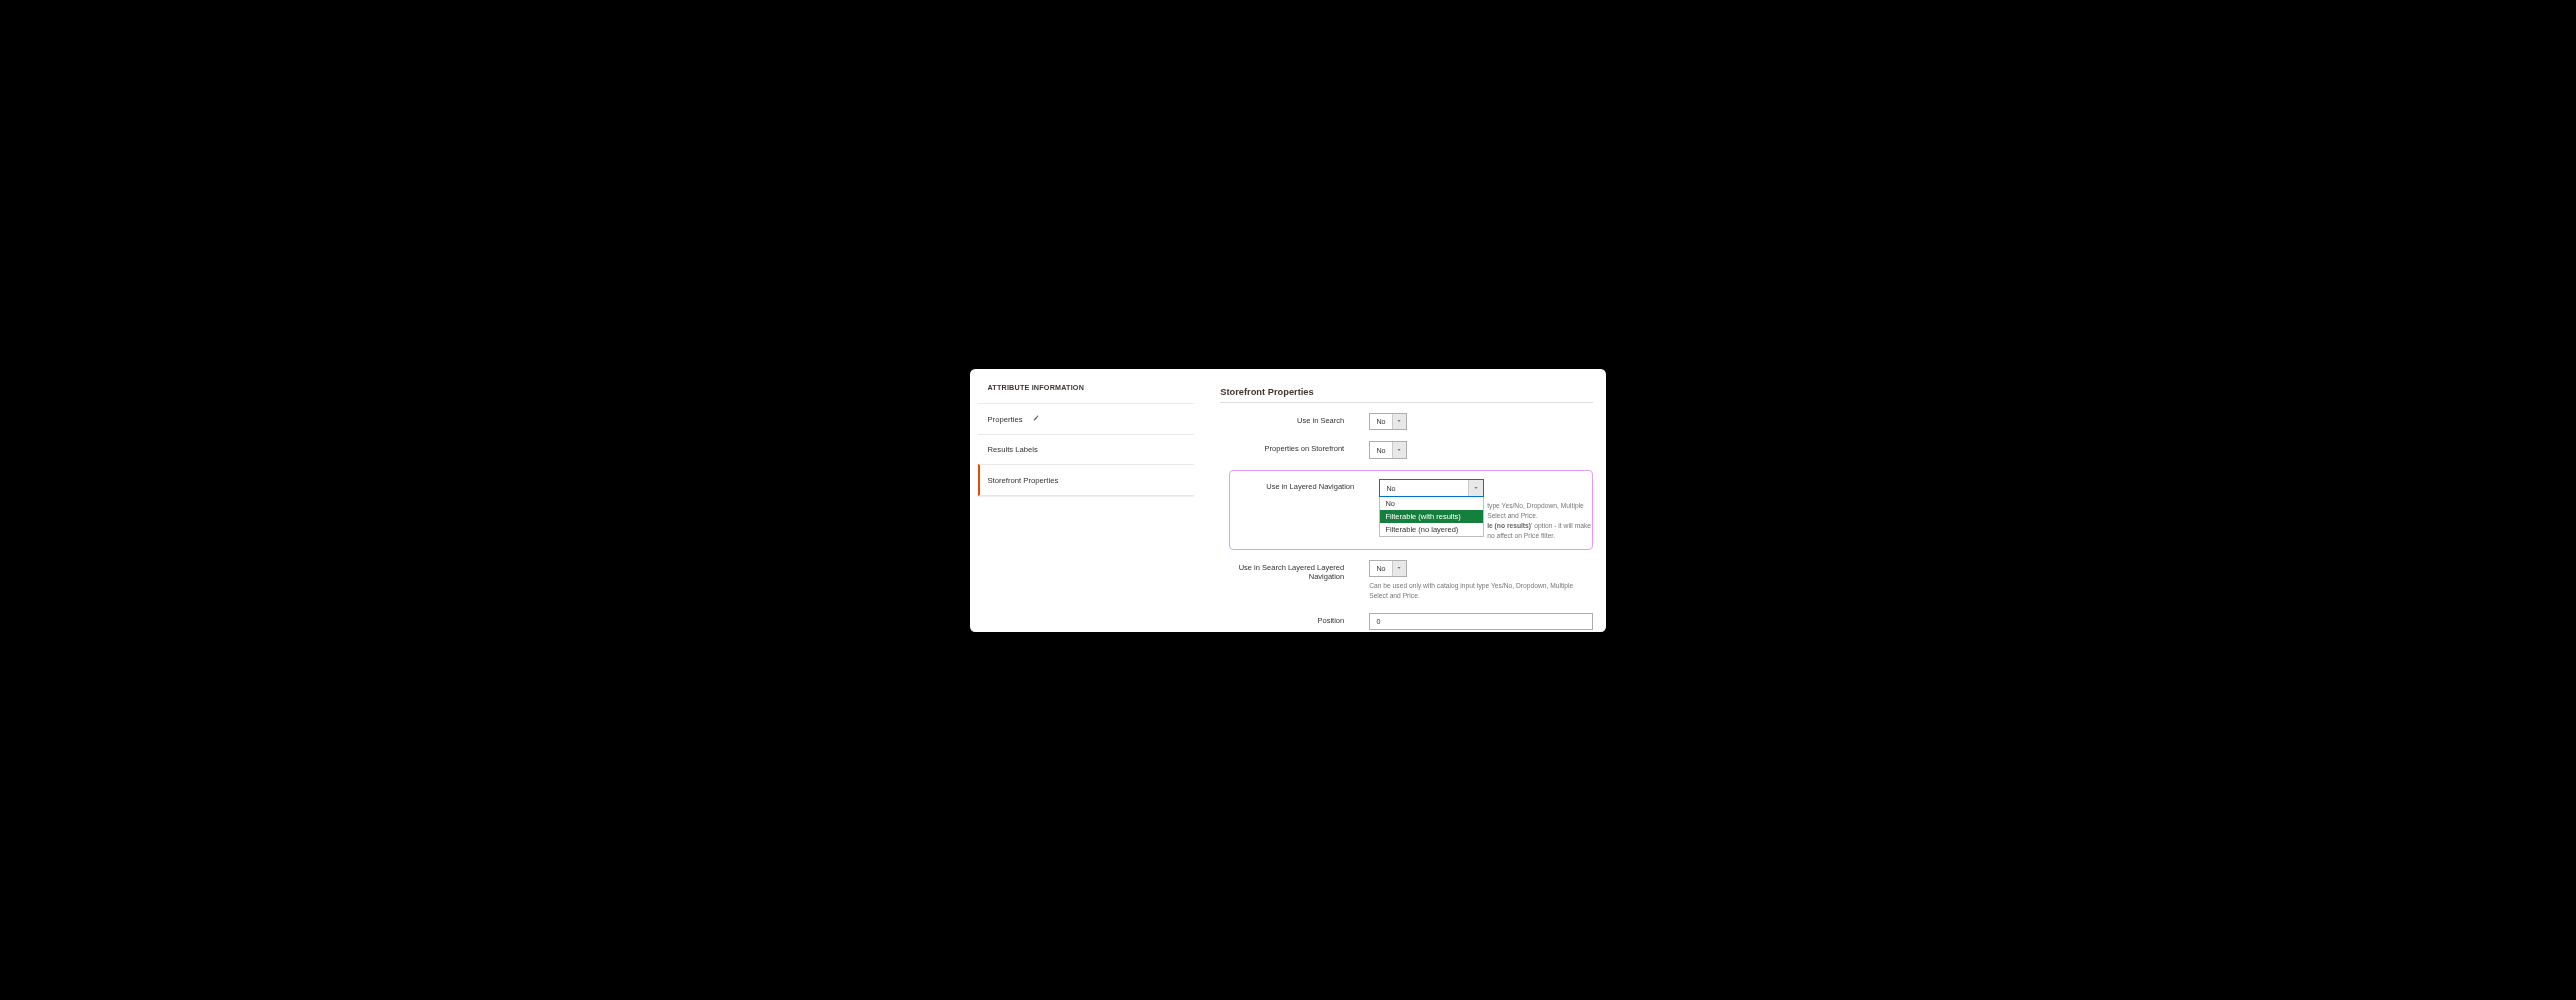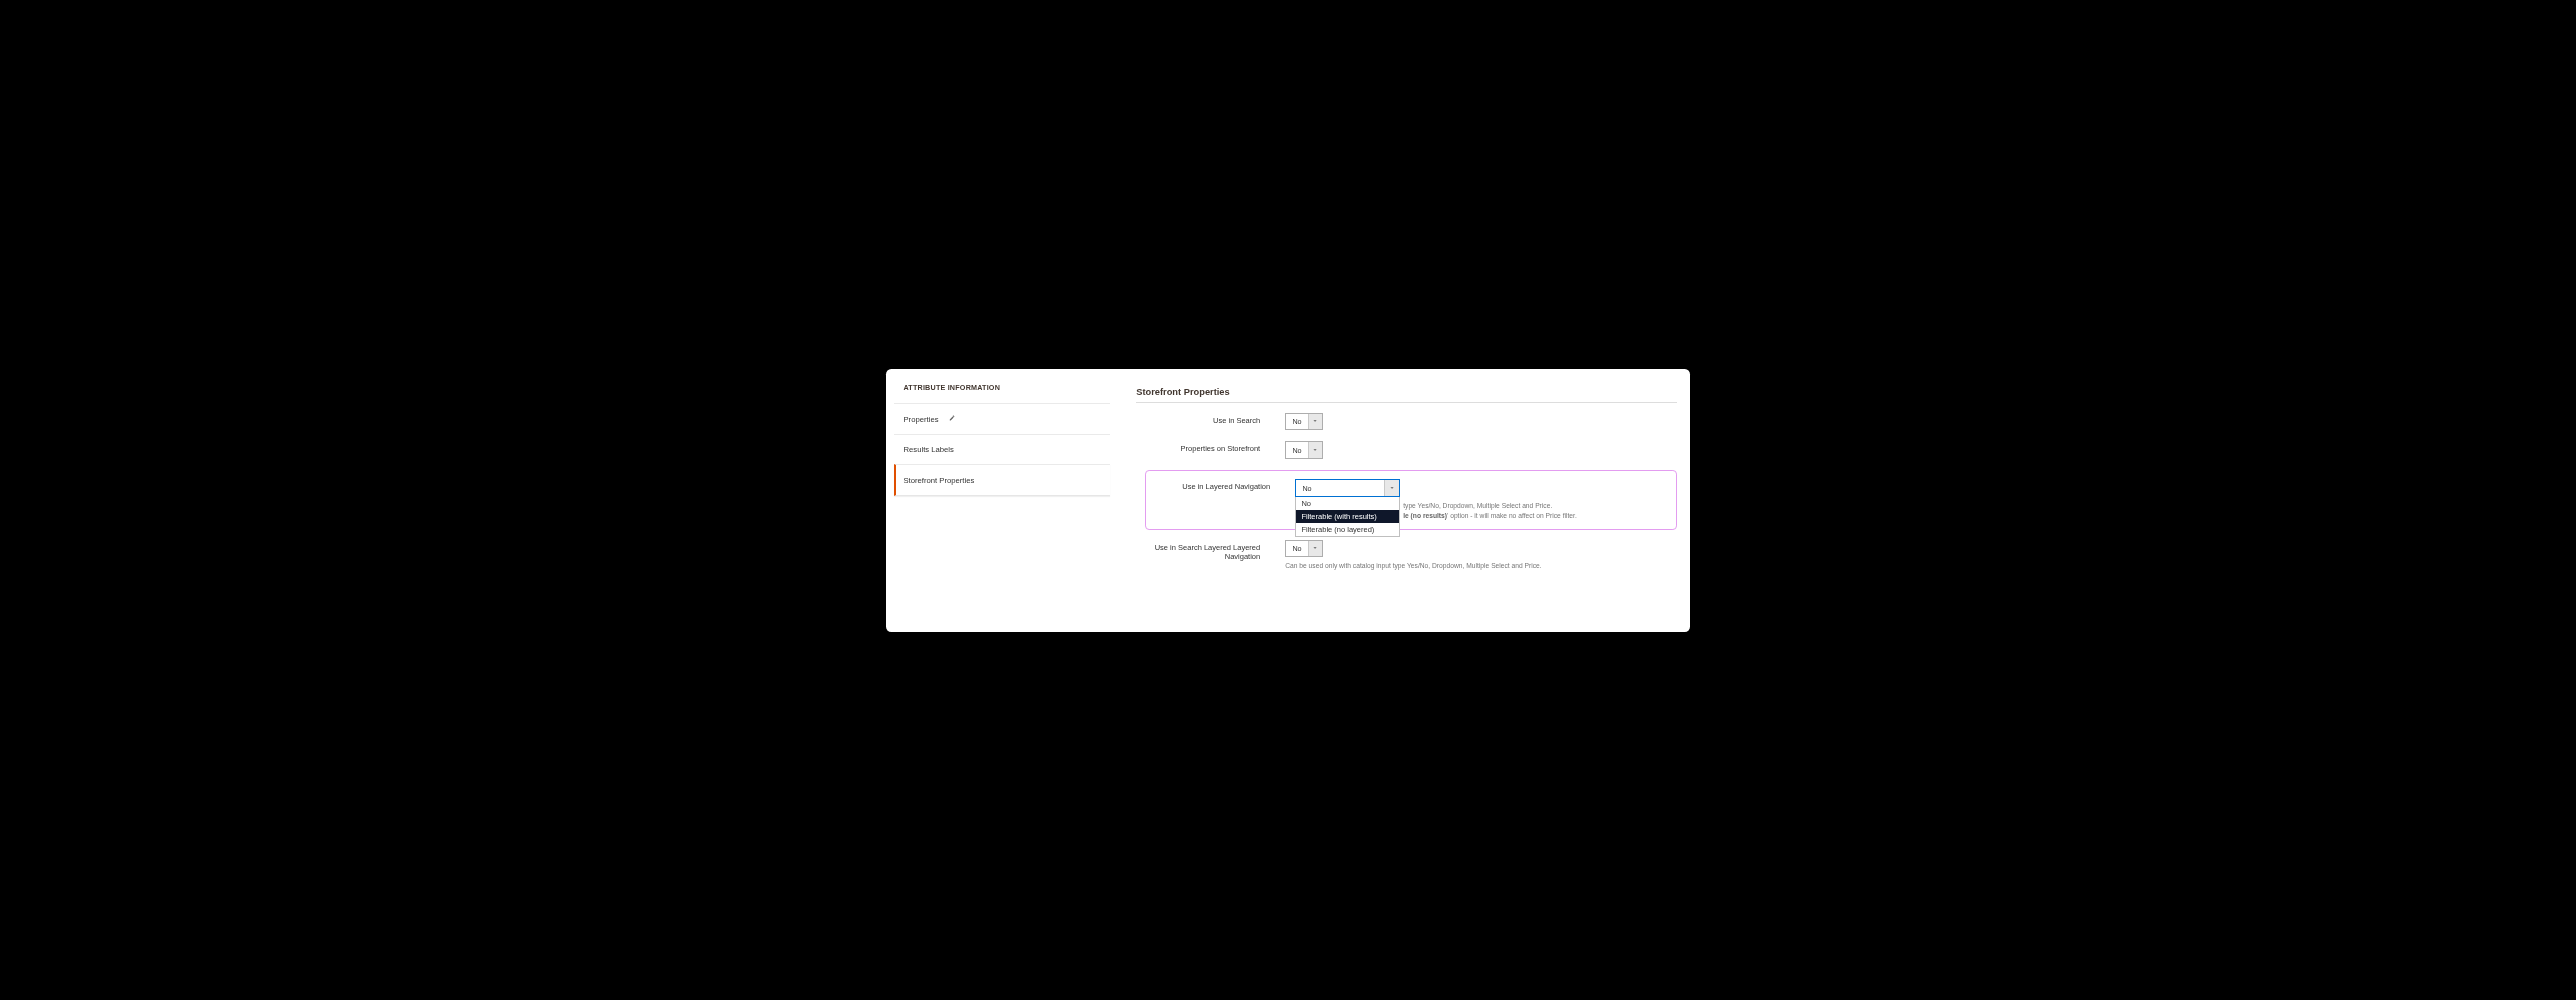--- a/index.html
+++ b/index.html
@@ -8,21 +8,21 @@
     font-family: "Helvetica Neue", Arial, sans-serif;
     background: #000;
     font-size: 7.2px;
     color: #333;
     display: flex;
     align-items: center;
     justify-content: center;
   }
   .window {
     background: #fff;
-    width: 804px;
+    width: 636px;
     height: 263px;
     border-radius: 5.2px;
     padding: 9.3px 8.2px 5.2px 8.2px;
     display: flex;
     overflow: hidden;
     position: relative;
   }
   
   .sidebar {
     width: 216px;
@@ -150,21 +150,21 @@
     border: 0.5px solid #bfbfbf;
     border-top: none;
     z-index: 20;
   }
   .dropdown-option {
     padding: 2.1px 5.2px;
     font-size: 7.5px;
     cursor: pointer;
   }
   .dropdown-option.selected {
-    background: #0f172a;
+    background: #15803d;
     color: #fff;
   }
   .help-text {
     font-size: 6.7px;
     color: #777;
     margin-top: 4.1px;
     line-height: 1.5;
   }
   .help-text b { color: #666; font-weight: 700; }
   .text-input {
@@ -268,16 +268,23 @@
           <span class="sel-btn">
             <svg class="tri" viewBox="0 0 10 10">
                 <path d="M1 3l4 4 4-4z" fill="#555"></path>
               </svg>
           </span>
         </div>
         <div class="help-text">Can be used only with catalog input type Yes/No, Dropdown, Multiple Select and Price.</div>
       </div>
     </div>
 
+    <div class="form-row">
+      <div class="form-label">Position</div>
+      <div class="form-control">
+        <input type="text" class="text-input" value="0" style="">
+        <div class="help-text">Position of attribute in layered navigation block.</div>
+      </div>
+    </div>
 
   </main>
 </div>
 
 
 </body></html>

